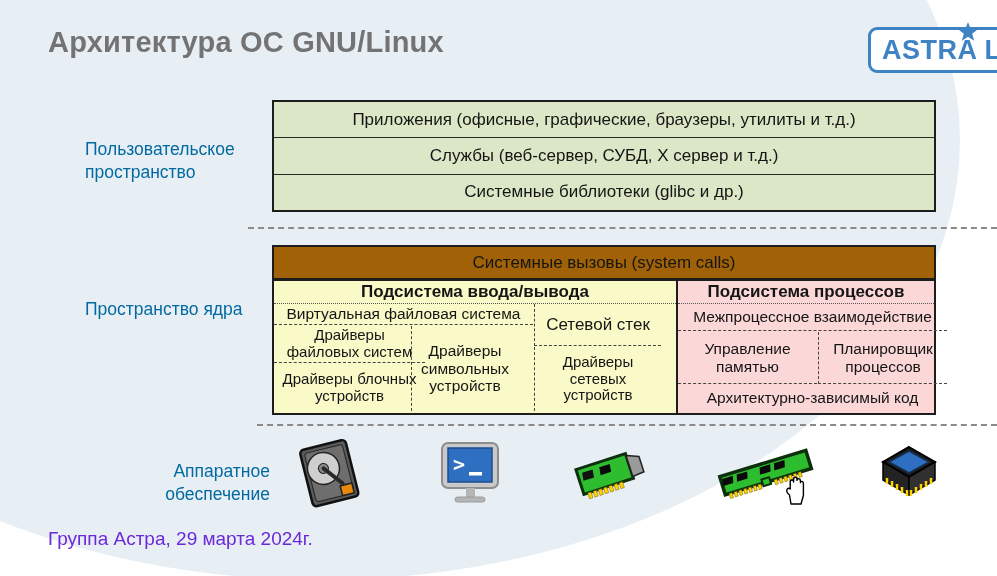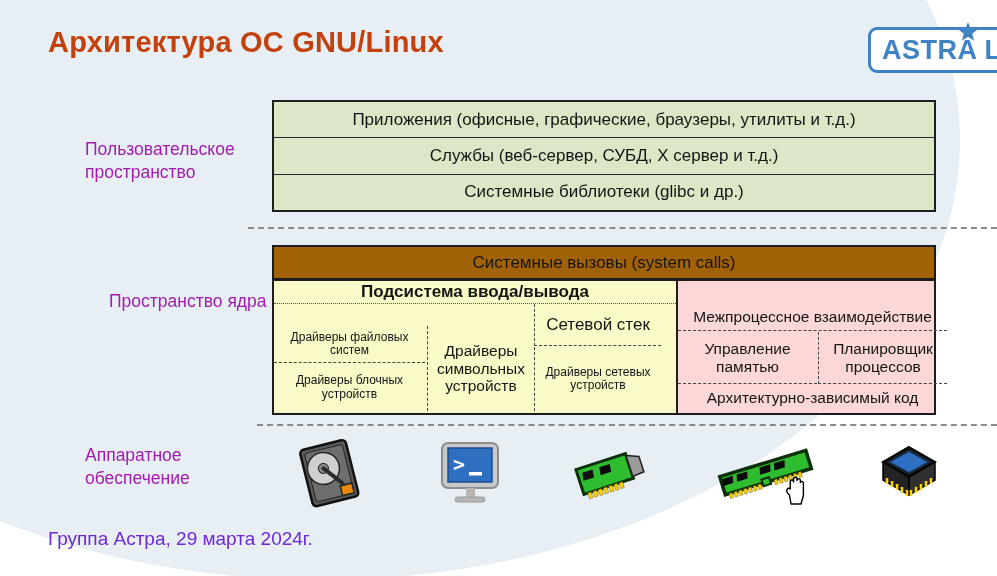--- a/index.html
+++ b/index.html
@@ -8,36 +8,36 @@
     background:#ffffff;
     font-family:"Liberation Sans","DejaVu Sans",sans-serif;
     color:#151515;
   }
   .bg-blob{
     position:absolute;left:-320px;top:-300px;width:1280px;height:880px;
     background:#e7eff5;border-radius:50%;
   }
   .title{
     position:absolute;left:48px;top:26px;
-    font-size:29px;font-weight:bold;letter-spacing:0.2px;color:#c2410c;
+    font-size:29px;font-weight:bold;letter-spacing:0.2px;color:#737373;
   }
   .logo{
     position:absolute;left:868px;top:27px;width:210px;height:40px;
     border:3px solid #3f83c4;border-radius:9px;background:#ffffff;
     display:flex;align-items:center;padding-left:11px;
     font-size:27px;font-weight:bold;color:#3f83c4;letter-spacing:0.5px;
   }
   .logo-star{position:absolute;left:86px;top:-12px;}
   .side-label{
     position:absolute;left:85px;width:185px;
-    font-size:17.5px;line-height:1.32;color:#a21caf;
+    font-size:17.5px;line-height:1.32;color:#0369a1;
   }
   .lbl-user{top:138px;}
-  .lbl-kernel{top:290px;margin-left:24px;}
-  .lbl-hw{top:444px;}
+  .lbl-kernel{top:298px;}
+  .lbl-hw{top:460px;text-align:right;}
   .green-box{
     position:absolute;left:272px;top:100px;width:660px;height:108px;
     background:#dbe7c6;border:2px solid #1d1d1d;
     display:flex;flex-direction:column;
   }
   .green-row{
     flex:1;display:flex;align-items:center;justify-content:center;
     font-size:17px;border-bottom:1.5px solid #2a2a2a;
   }
   .green-row:last-child{border-bottom:none;}
@@ -58,27 +58,27 @@
   .io-half{position:relative;width:387px;background:#fafac8;padding-left:15px;}
   .k-div{width:2px;background:#1d1d1d;}
   .proc-half{position:relative;flex:1;background:#fbd7d7;}
   .k-header{
     position:absolute;left:0;right:0;top:0;height:22px;
     display:flex;align-items:center;justify-content:center;
     font-size:17px;font-weight:bold;border-bottom:1px dotted #555;
   }
   .cell{
     position:absolute;display:flex;align-items:center;justify-content:center;
-    text-align:center;font-size:12px;line-height:1.12;padding:0 2px;box-sizing:border-box;
+    text-align:center;font-size:15px;line-height:1.12;padding:0 2px;box-sizing:border-box;
   }
   
   .c-vfs{left:0;top:23px;width:259px;height:21px;border-bottom:1px dashed #444;font-size:15.5px;}
   .c-fs{left:0;top:45px;width:151px;height:37px;border-bottom:1px dashed #444;}
   .c-block{left:0;top:83px;width:151px;height:47px;}
-  .c-char{left:153px;top:45px;width:107px;height:85px;border-left:1px dashed #444;font-size:15.5px;}
+  .c-char{left:137px;top:45px;width:107px;height:85px;border-left:1px dashed #444;font-size:15.5px;}
   .c-netstack{left:260px;top:23px;width:127px;height:42px;border-left:1px dashed #444;border-bottom:1px dashed #444;font-size:17px;}
   .c-netdrv{left:260px;top:66px;width:127px;height:64px;border-left:1px dashed #444;}
   
   .c-ipc{left:0;top:23px;width:269px;height:27px;border-bottom:1px dashed #444;font-size:15.5px;text-align:center;}
   .c-mem{left:0;top:51px;width:139px;height:52px;border-bottom:1px dashed #444;font-size:15.5px;}
   .c-sched{left:140px;top:51px;width:129px;height:52px;border-left:1px dashed #444;border-bottom:1px dashed #444;font-size:15.5px;}
   .c-arch{left:0;top:104px;width:269px;height:26px;font-size:15.5px;}
   .hw-row{
     position:absolute;left:290px;top:432px;width:650px;height:84px;
     display:flex;align-items:center;justify-content:space-between;
@@ -116,28 +116,30 @@
   <div class="green-row">Системные библиотеки (glibc и др.)</div>
 </div>
 
 <div class="dash-sep sep1"></div>
 
 <div class="syscalls">Системные вызовы (system calls)</div>
 
 <div class="ktable">
   <div class="io-half">
     <div class="k-header">Подсистема ввода/вывода</div>
+    <div class="cell c-vfs">Виртуальная файловая система</div>
     <div class="cell c-fs">Драйверы файловых систем</div>
     <div class="cell c-block">Драйверы блочных устройств</div>
     <div class="cell c-char">Драйверы символьных устройств</div>
     <div class="cell c-netstack">Сетевой стек</div>
     <div class="cell c-netdrv">Драйверы сетевых устройств</div>
   </div>
   <div class="k-div"></div>
   <div class="proc-half">
+    <div class="k-header">Подсистема процессов</div>
     <div class="cell c-ipc">Межпроцессное взаимодействие</div>
     <div class="cell c-mem">Управление памятью</div>
     <div class="cell c-sched">Планировщик процессов</div>
     <div class="cell c-arch">Архитектурно-зависимый код</div>
   </div>
 </div>
 
 <div class="dash-sep sep2"></div>
 
 <div class="hw-row">

